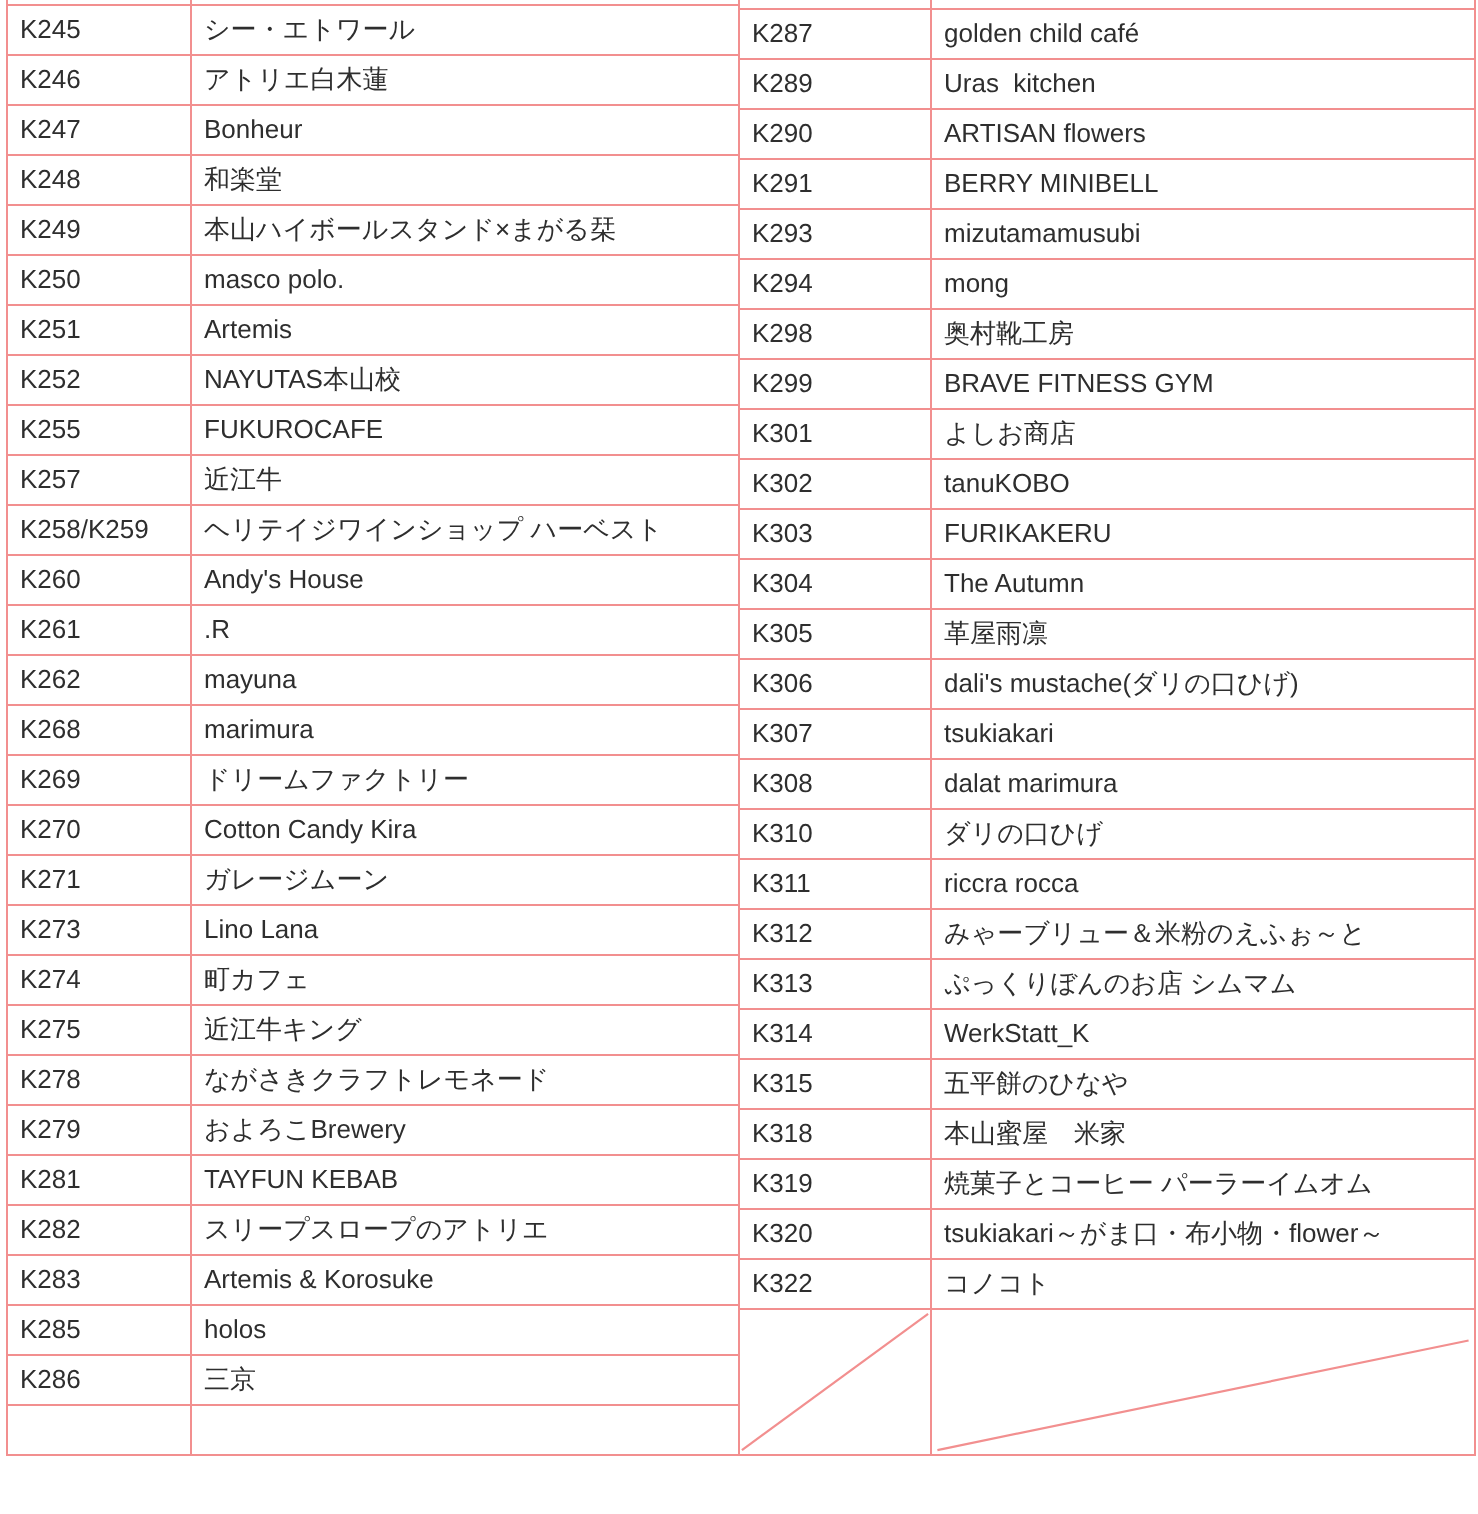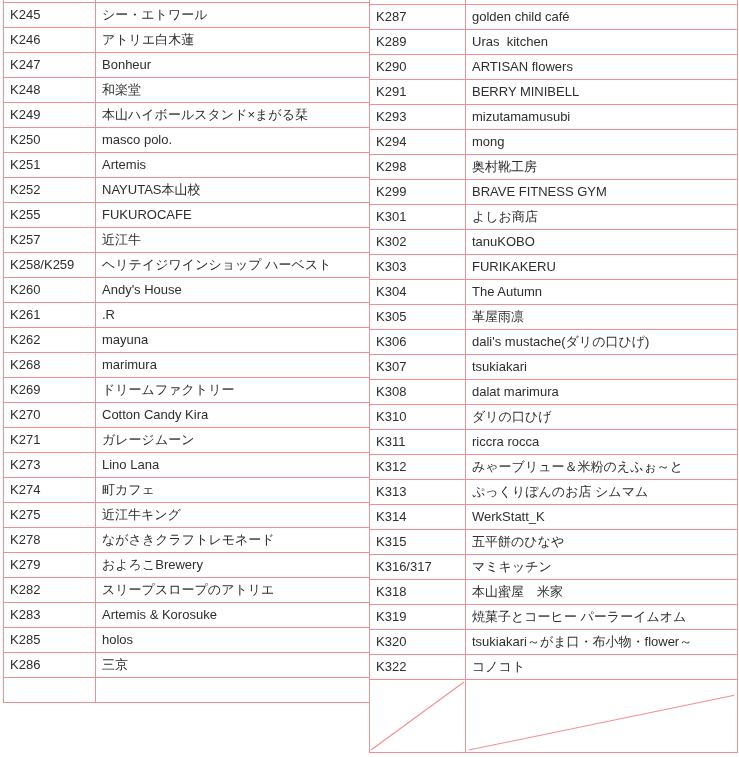--- a/index.html
+++ b/index.html
@@ -133,20 +133,24 @@
         </tr>
         <tr>
           <td>K278</td>
           <td>ながさきクラフトレモネード</td>
         </tr>
         <tr>
           <td>K279</td>
           <td>およろこBrewery</td>
         </tr>
         <tr>
+          <td>K281</td>
+          <td>TAYFUN KEBAB</td>
+        </tr>
+        <tr>
           <td>K282</td>
           <td>スリープスロープのアトリエ</td>
         </tr>
         <tr>
           <td>K283</td>
           <td>Artemis &amp; Korosuke</td>
         </tr>
         <tr>
           <td>K285</td>
           <td>holos</td>
@@ -252,24 +256,20 @@
           <td>K313</td>
           <td>ぷっくりぼんのお店 シムマム</td>
         </tr>
         <tr>
           <td>K314</td>
           <td>WerkStatt_K</td>
         </tr>
         <tr>
           <td>K315</td>
           <td>五平餅のひなや</td>
-        </tr>
-        <tr>
-          <td>K316/317</td>
-          <td>マミキッチン</td>
         </tr>
         <tr>
           <td>K318</td>
           <td>本山蜜屋　米家</td>
         </tr>
         <tr>
           <td>K319</td>
           <td>焼菓子とコーヒー パーラーイムオム</td>
         </tr>
         <tr>

